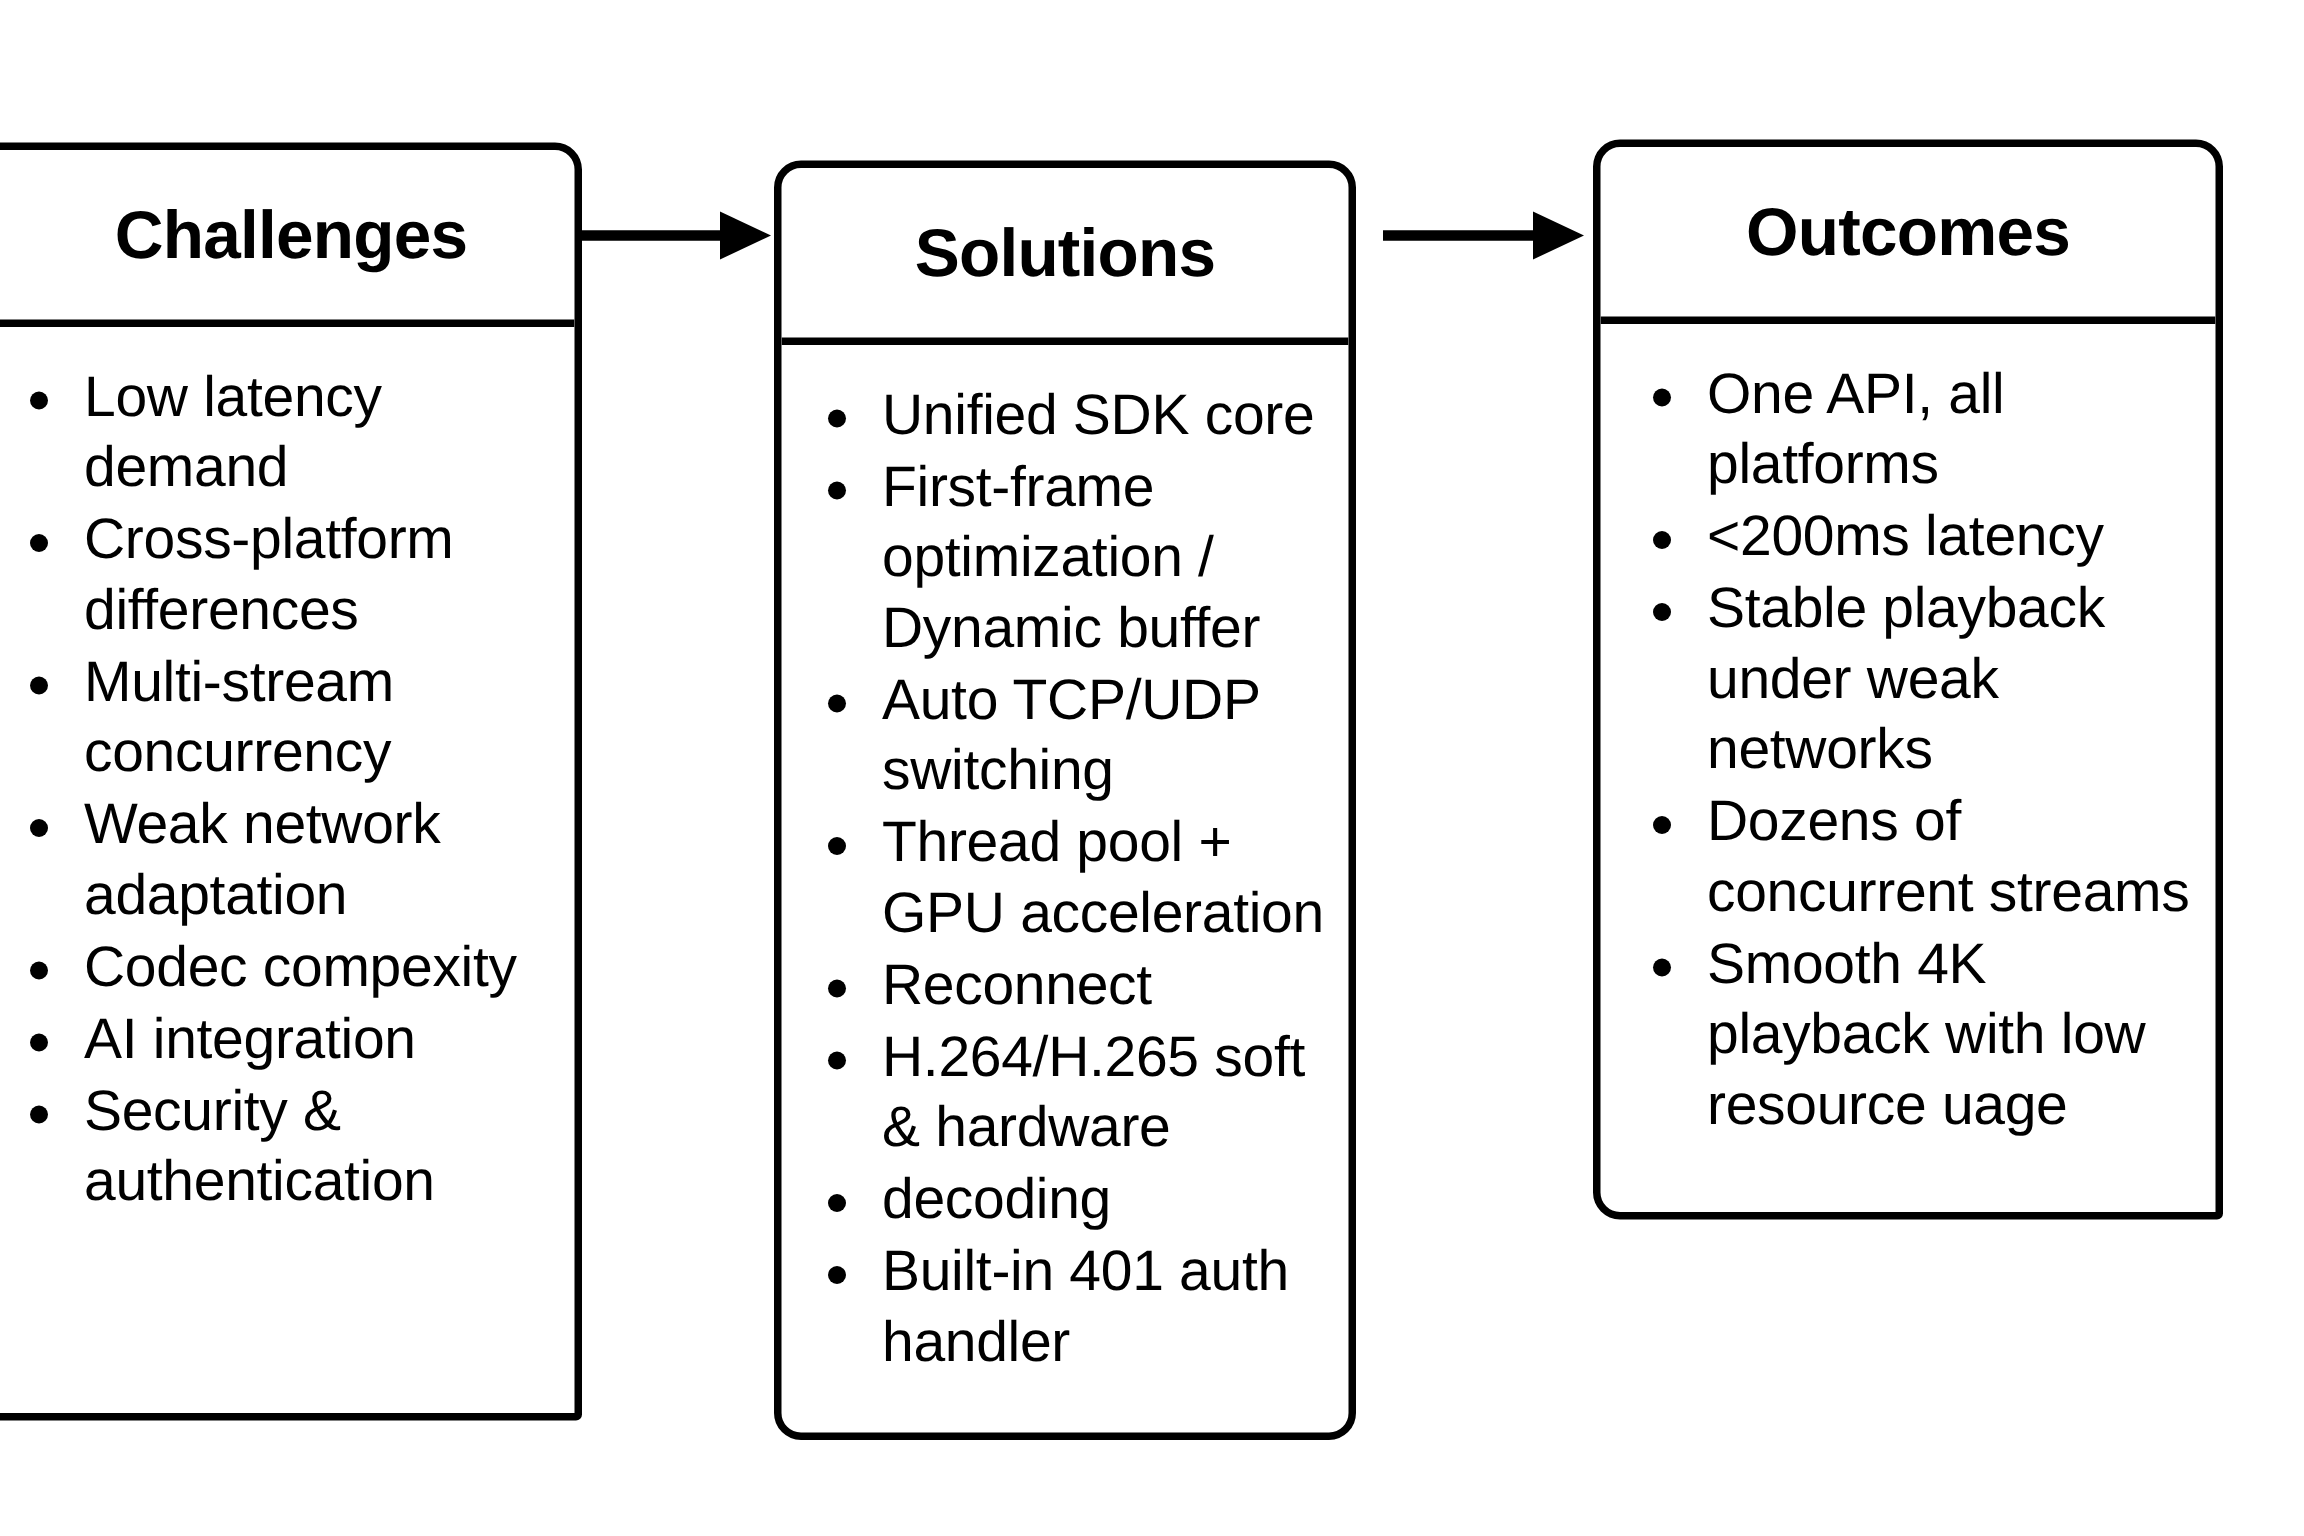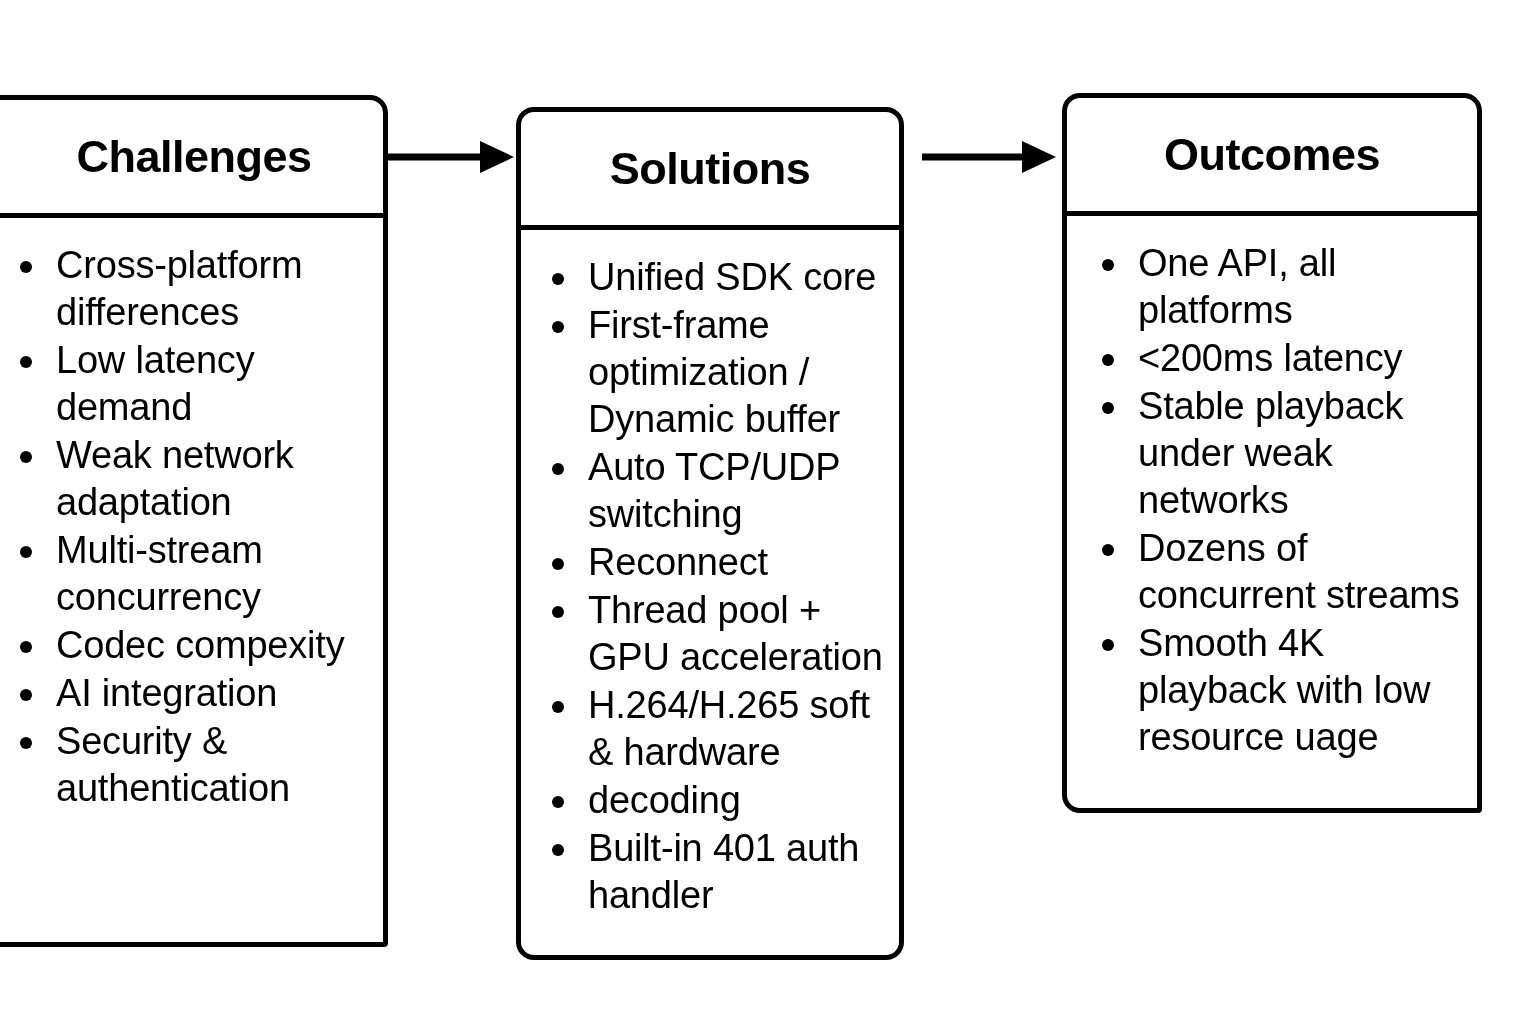--- a/index.html
+++ b/index.html
@@ -127,24 +127,24 @@
 <body>
 
 <div id="canvas">
 
   <div class="flow-box" id="box-challenges">
     <div class="box-header">
       <div class="box-title">Challenges</div>
     </div>
     <div class="box-body">
       <ul class="bullet-list">
+        <li>Low latency demand</li>
         <li>Cross-platform differences</li>
-        <li>Low latency demand</li>
+        <li>Multi-stream concurrency</li>
         <li>Weak network adaptation</li>
-        <li>Multi-stream concurrency</li>
         <li>Codec compexity</li>
         <li>AI integration</li>
         <li>Security &amp; authentication</li>
       </ul>
     </div>
   </div>
 
   <div class="arrow" id="arrow-1">
     <svg viewBox="0 0 128 40" preserveAspectRatio="none" aria-hidden="true">
       <line x1="0" y1="20" x2="98" y2="20" stroke="#000000" stroke-width="7"></line>
@@ -154,22 +154,22 @@
 
   <div class="flow-box" id="box-solutions">
     <div class="box-header">
       <div class="box-title">Solutions</div>
     </div>
     <div class="box-body">
       <ul class="bullet-list">
         <li>Unified SDK core</li>
         <li>First-frame optimization / Dynamic buffer</li>
         <li>Auto TCP/UDP switching</li>
+        <li>Thread pool + GPU acceleration</li>
         <li>Reconnect</li>
-        <li>Thread pool + GPU acceleration</li>
         <li>H.264/H.265 soft &amp; hardware</li>
         <li>decoding</li>
         <li>Built-in 401 auth handler</li>
       </ul>
     </div>
   </div>
 
   <div class="arrow" id="arrow-2">
     <svg viewBox="0 0 134 40" preserveAspectRatio="none" aria-hidden="true">
       <line x1="0" y1="20" x2="104" y2="20" stroke="#000000" stroke-width="7"></line>

